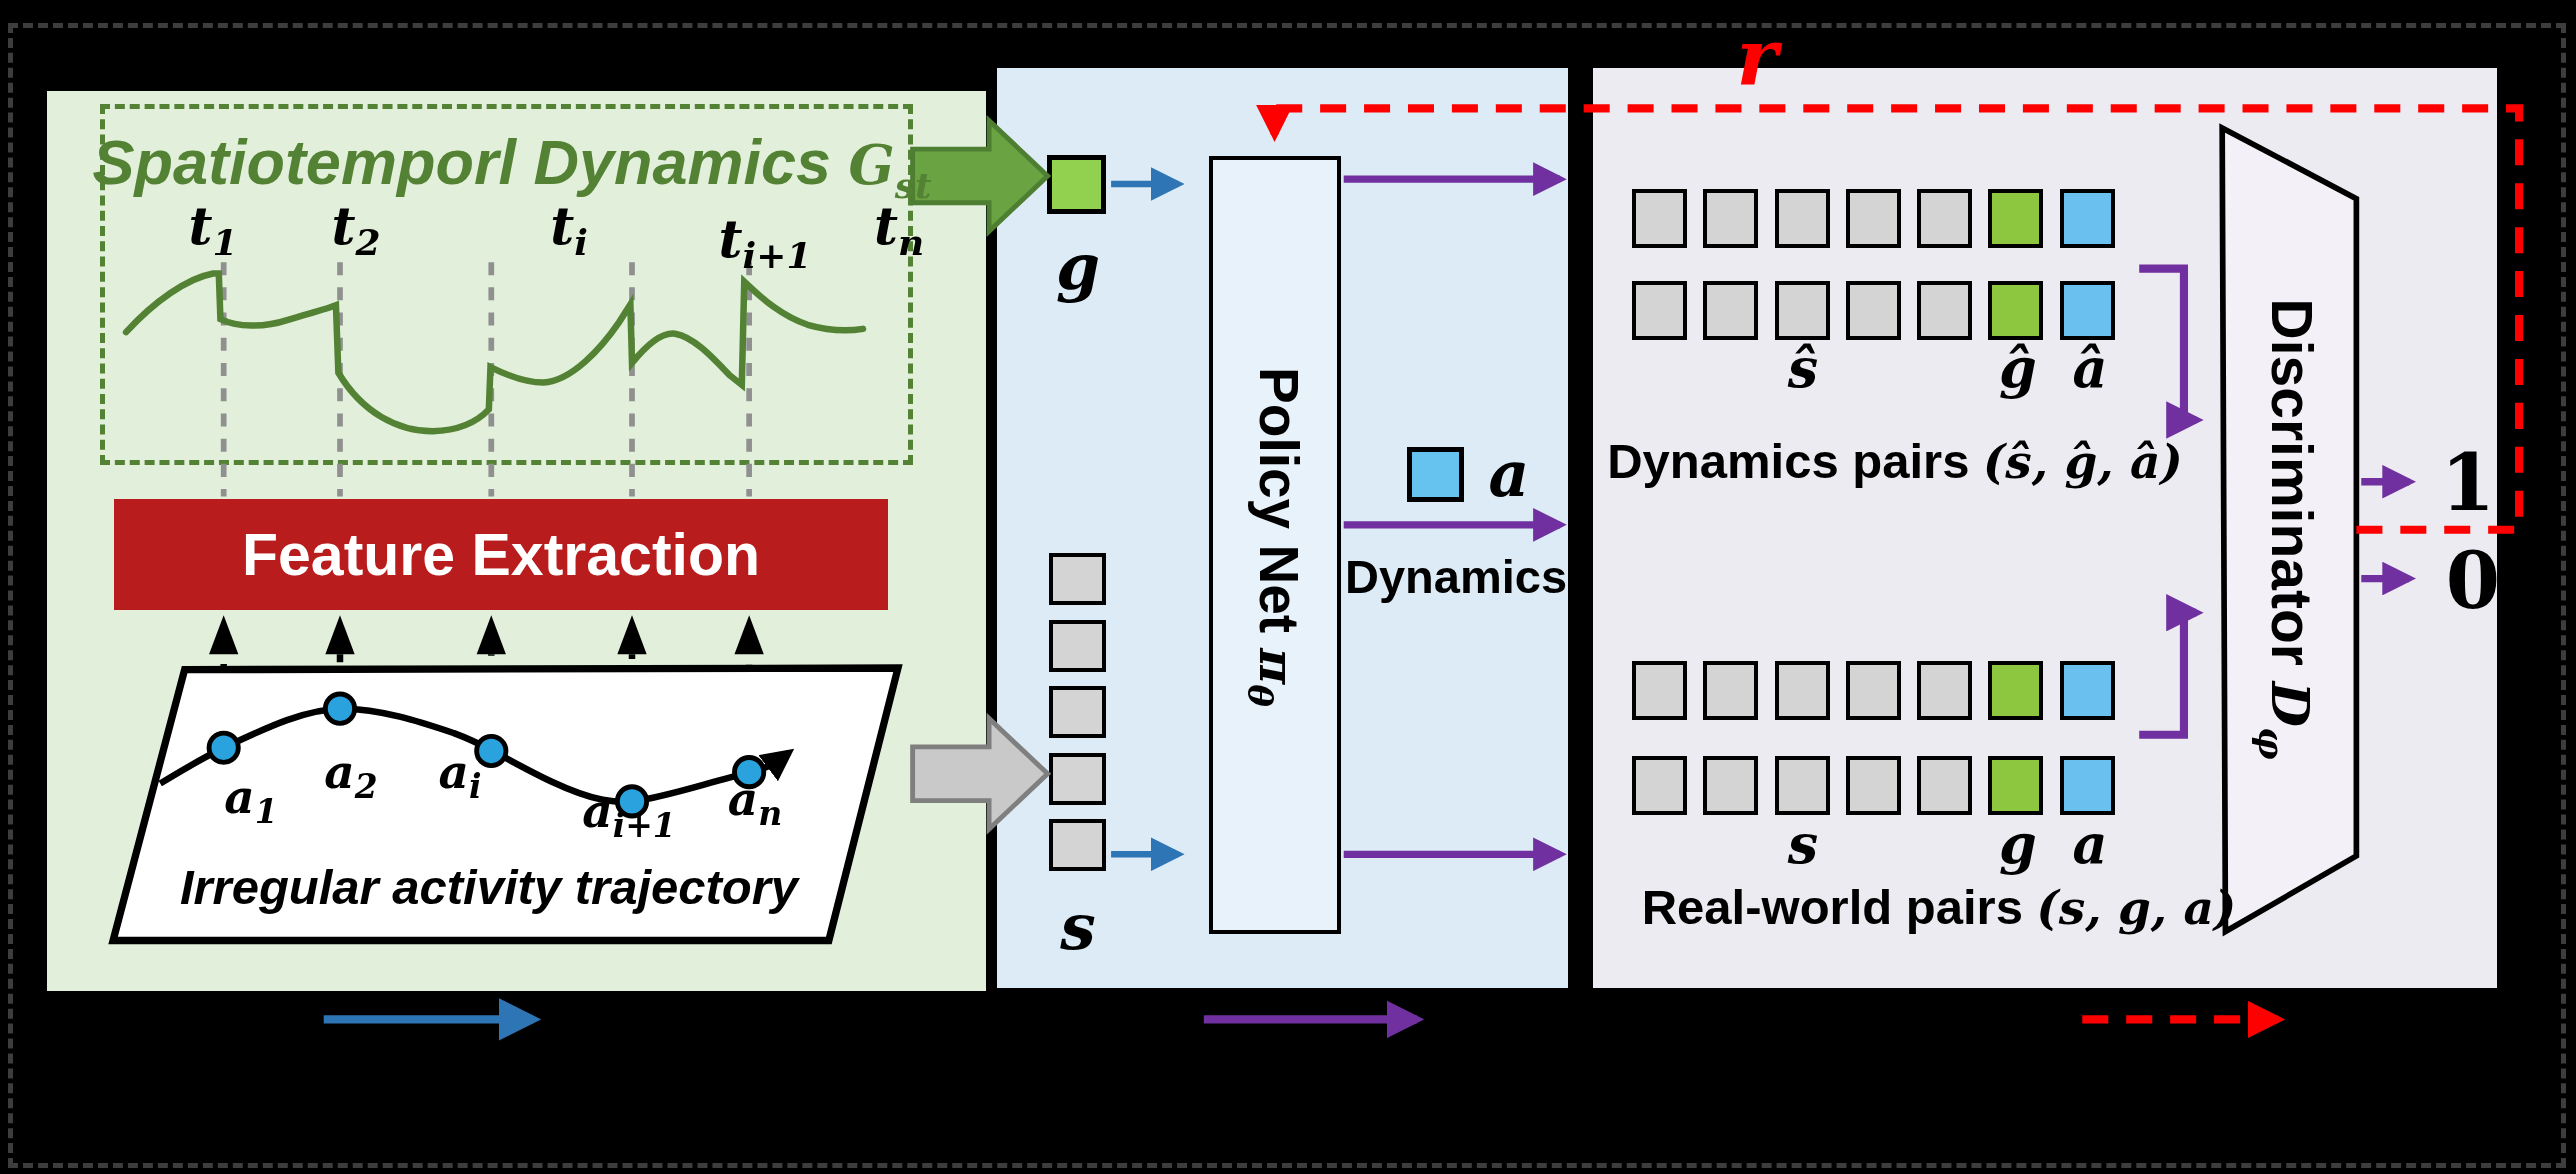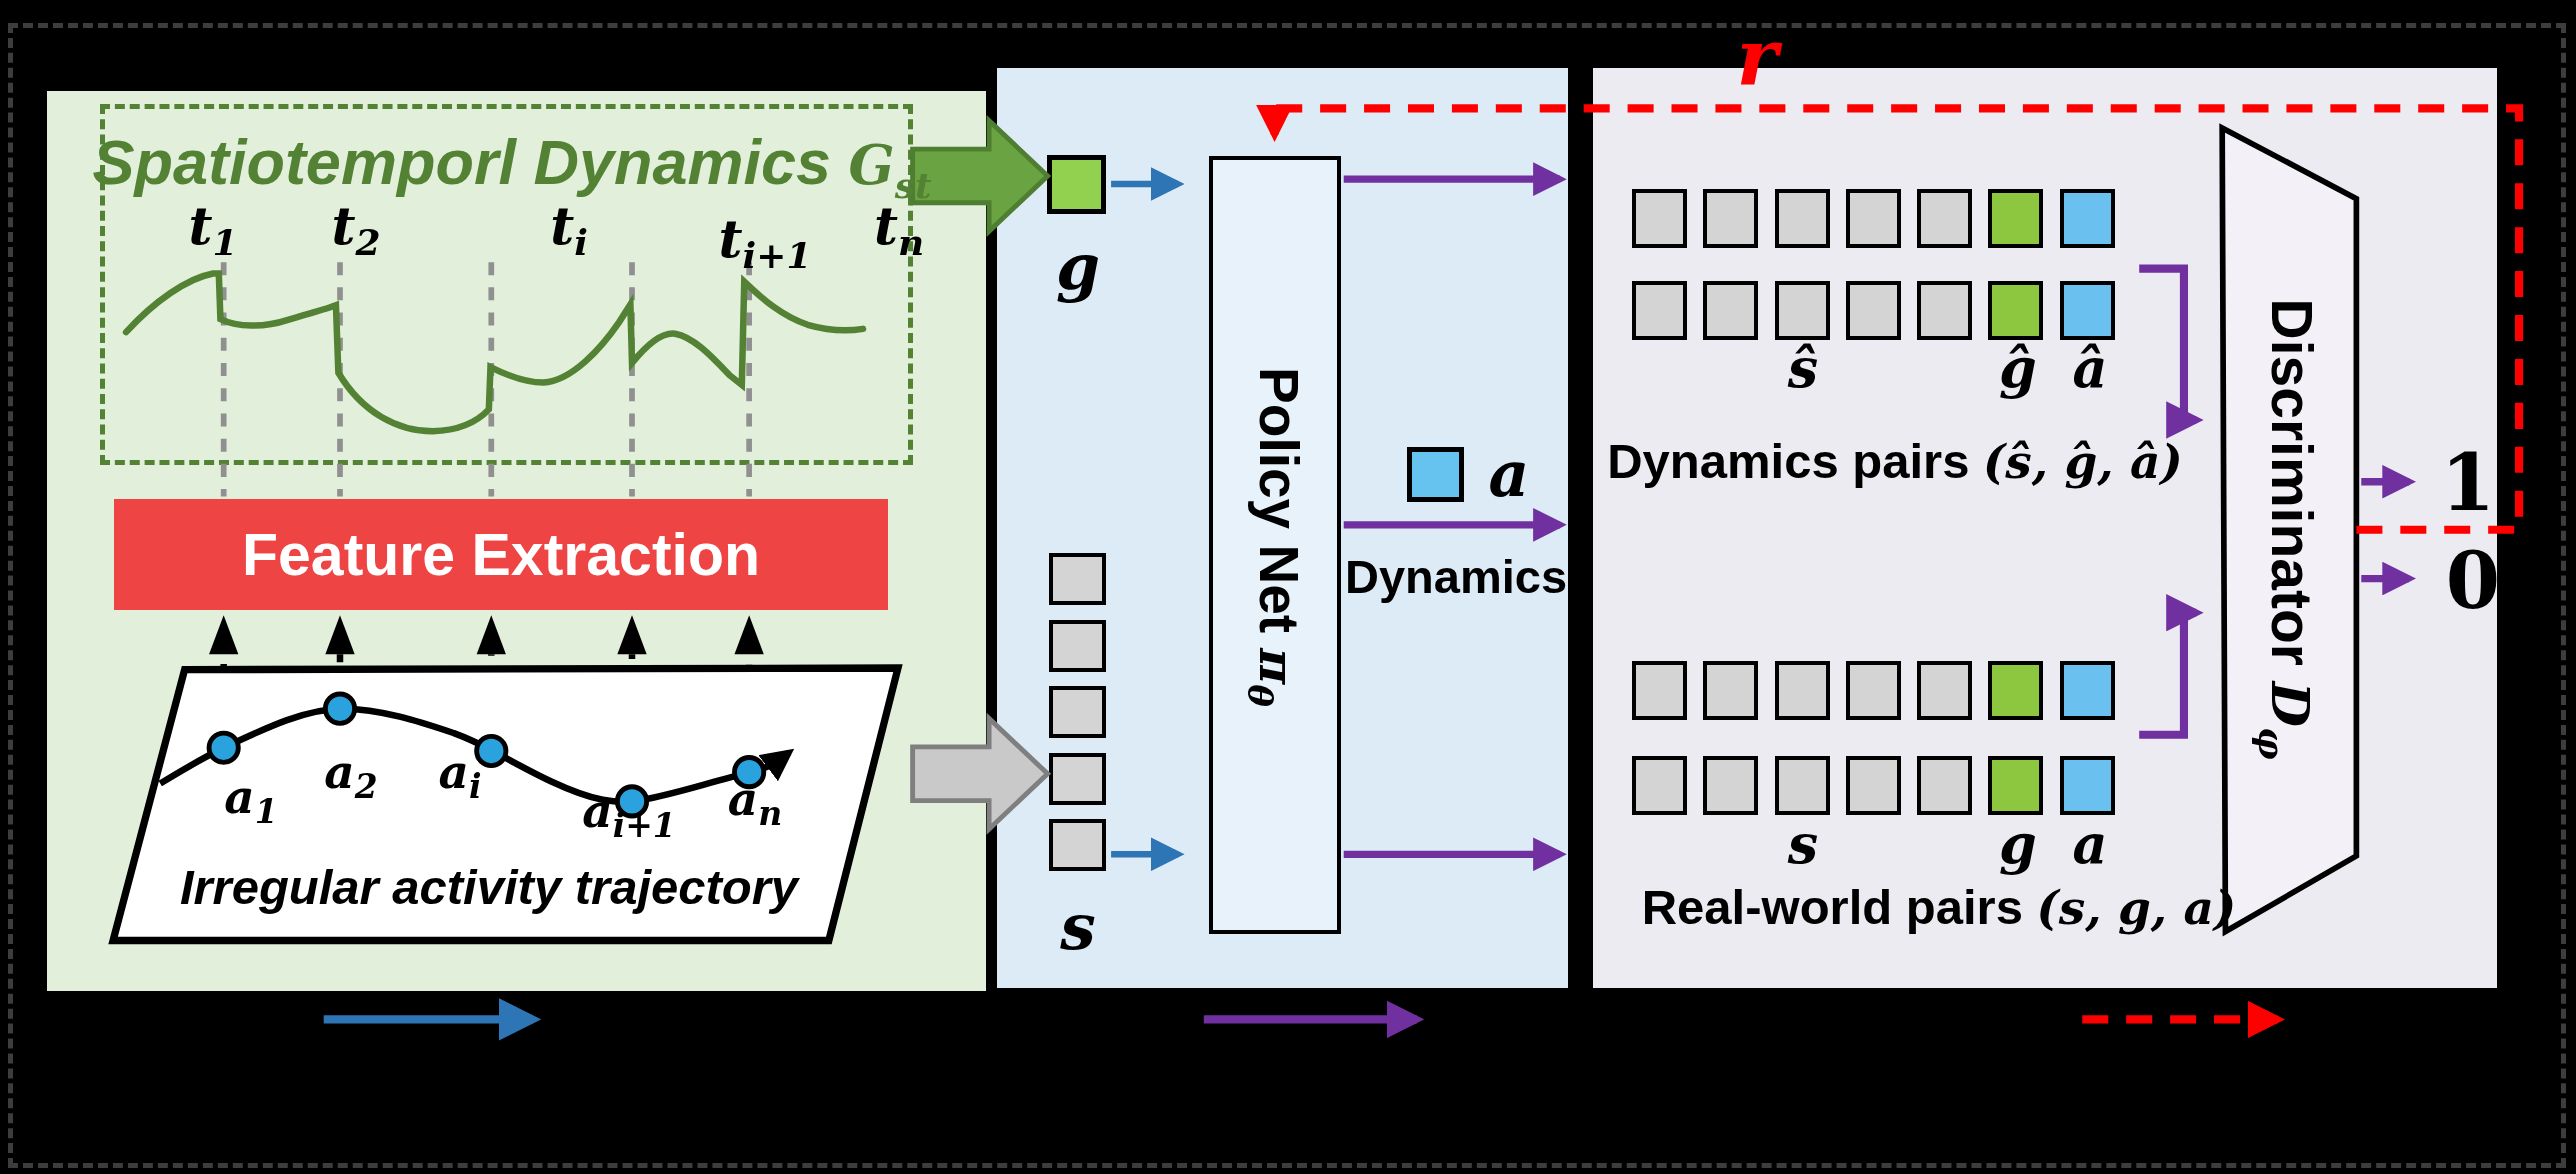--- a/index.html
+++ b/index.html
@@ -9,21 +9,21 @@
   .ctr{transform:translate(-50%,-50%);white-space:nowrap;}
   .rot{transform:translate(-50%,-50%) rotate(90deg);white-space:nowrap;}
   .math{font-family:"DejaVu Serif",serif;font-style:italic;font-weight:bold;}
   .sansb{font-family:"Liberation Sans",sans-serif;font-weight:bold;}
   .marquee{left:8.1px;top:23px;width:2548px;height:1135px;border:5.7px dashed #3d3d3d;}
   .panel{position:absolute;}
   #panel-dynamics{left:47px;top:91px;width:939px;height:900px;background:#e2efda;}
   #panel-policy{left:997px;top:68px;width:571px;height:920px;background:#dcebf5;}
   #panel-disc{left:1593px;top:68px;width:904px;height:920px;background:#edebf2;}
   .dotted-box{left:100px;top:104px;width:813px;height:361px;border:5.7px dashed #548235;box-sizing:border-box;}
-  .feature-bar{left:114px;top:499px;width:774px;height:111px;background:#ef4444;
+  .feature-bar{left:114px;top:499px;width:774px;height:111px;background:#b91c1c;
                display:flex;align-items:center;justify-content:center;}
   .feature-bar span{color:#fff;font-weight:bold;font-size:59px;}
   .policy-box{left:1209px;top:156px;width:132px;height:778px;background:#e7f2fa;
               border:4.9px solid #000;box-sizing:border-box;}
   .cell{width:55px;height:59px;border:4.9px solid #000;box-sizing:border-box;flex:0 0 auto;}
   .c-gray{background:#d4d4d4;}
   .c-green{background:#8dc740;}
   .c-blue{background:#6ac1f0;}
   .row7{position:absolute;display:flex;gap:16.3px;}
   .stack{position:absolute;display:flex;flex-direction:column;gap:14.6px;}

